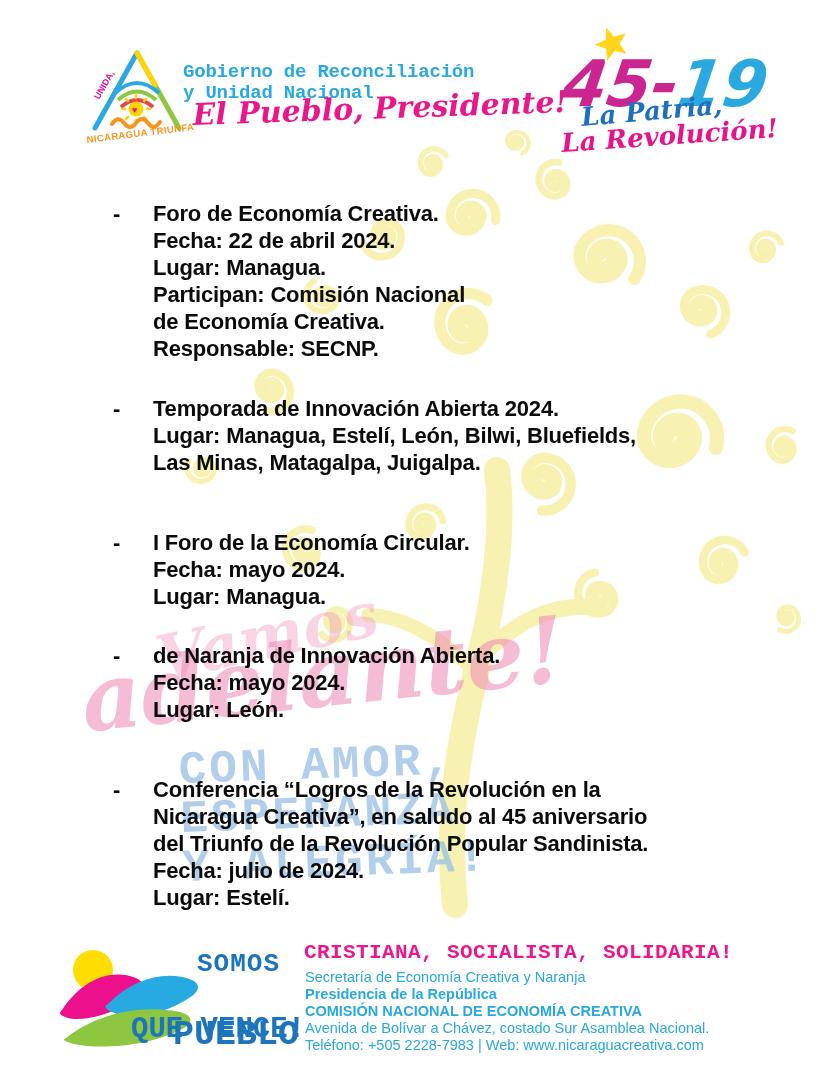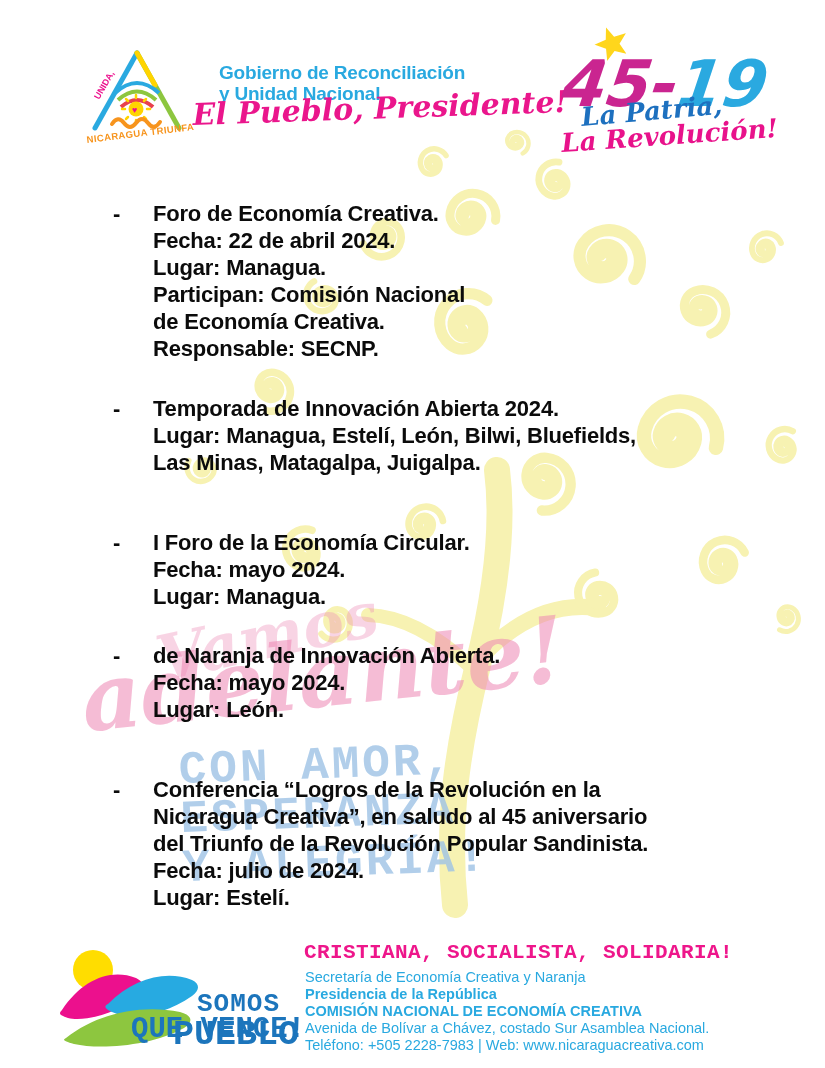--- a/index.html
+++ b/index.html
@@ -4,22 +4,22 @@
 <style>
   html,body{margin:0;padding:0;background:#e8e8e8;}
   .page{position:relative;width:825px;height:1068px;background:#ffffff;overflow:hidden;
         font-family:"Liberation Sans",sans-serif;margin:0 auto;}
   
   .tree-layer{position:absolute;left:0;top:0;z-index:0;}
   .wm{position:absolute;z-index:1;white-space:nowrap;}
   .layer{position:absolute;z-index:2;}
 
   
-  .gov-text{left:183px;top:62px;color:#29a9e0;font-family:Liberation Sans, sans-serif;
-            font-weight:bold;font-size:19px;line-height:21px;letter-spacing:-0.2px;margin-left:36px;}
+  .gov-text{left:183px;top:62px;color:#29a9e0;font-family:Liberation Mono, monospace;
+            font-weight:bold;font-size:19px;line-height:21px;letter-spacing:-0.2px;}
   .slogan{left:192px;top:97px;color:#ea168c;font-family:"DejaVu Serif",serif;
           font-weight:bold;font-style:italic;font-size:30px;transform:rotate(-2deg);
           transform-origin:left top;white-space:nowrap;}
 
   
   .event{position:absolute;left:113px;width:620px;z-index:2;color:#0b0b0b;
          font-weight:bold;font-size:22px;line-height:27px;letter-spacing:-0.2px;}
   .event .dash{position:absolute;left:0;top:0;}
   .event .lines{margin-left:40px;}
 
@@ -29,21 +29,21 @@
             transform:rotate(-12deg);transform-origin:left top;}
   .wm-adelante{left:76px;top:646px;font-size:92px;color:#ee87b4;opacity:.55;
                transform:rotate(-6deg);transform-origin:left top;}
   .wm-blue{left:178px;top:747px;font-family:"Liberation Mono",monospace;font-weight:bold;
            font-size:46px;line-height:49px;letter-spacing:3px;color:#9ec3e6;opacity:.8;
            transform:rotate(-2deg);transform-origin:left top;}
 
   
   .somos{position:absolute;z-index:2;color:#1c75bc;font-family:"Liberation Mono",monospace;
          font-weight:bold;white-space:nowrap;}
-  .somos-1{left:197px;top:949px;font-size:26px;letter-spacing:1px;margin-top:40px;}
+  .somos-1{left:197px;top:949px;font-size:26px;letter-spacing:1px;}
   .somos-2{left:173px;top:975px;font-size:35px;margin-top:40px;}
   .somos-3{left:131px;top:1013px;font-size:29px;}
   .motto{left:304px;top:941px;color:#ee168b;font-family:"Liberation Mono",monospace;
          font-weight:bold;font-size:21px;letter-spacing:.4px;white-space:nowrap;}
   .org{left:305px;top:969px;color:#29a9e0;font-size:14.5px;line-height:16.9px;white-space:nowrap;}
   .org .b{font-weight:bold;}
 </style>
 </head>
 <body>
 

